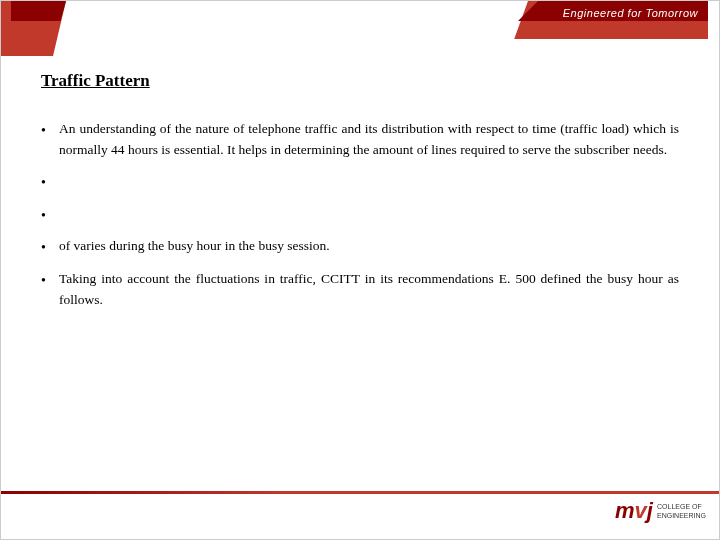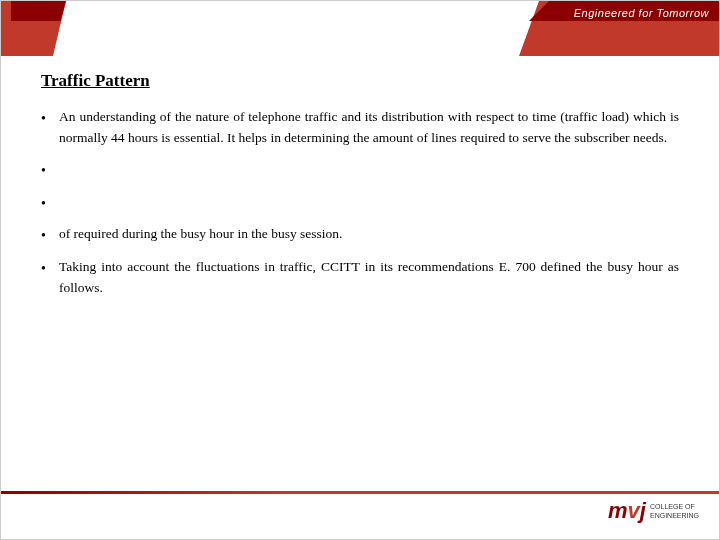--- a/index.html
+++ b/index.html
@@ -21,23 +21,23 @@
       height: 540px;
       background: #ffffff;
       position: relative;
       border: 1px solid #ccc;
     }
 
     
     .top-right-decoration {
       position: absolute;
       top: 0;
-      right: 0;
+      right: 11px;
       width: 200px;
-      height: 55px;
+      height: 38px;
       overflow: hidden;
     }
 
     .top-right-bg {
       position: absolute;
       top: 0;
       right: 0;
       width: 200px;
       height: 55px;
       background: #c0392b;
@@ -91,21 +91,21 @@
       width: 55px;
       height: 20px;
       background: #8b0000;
       clip-path: polygon(0 0, 100% 0, 90% 100%, 0 100%);
     }
 
     
     .bottom-right {
       position: absolute;
       bottom: 15px;
-      right: 20px;
+      right: 13px;
       display: flex;
       align-items: center;
       gap: 5px;
     }
 
     .mvj-logo {
       font-family: Arial, sans-serif;
       font-size: 22px;
       font-weight: bold;
       color: #c0392b;
@@ -131,21 +131,21 @@
       left: 40px;
       right: 40px;
       bottom: 60px;
     }
 
     .slide-title {
       font-size: 17px;
       font-weight: bold;
       font-family: 'Times New Roman', Times, serif;
       color: #000000;
-      margin-bottom: 16px;
+      margin-bottom: 28px;
       text-decoration: underline;
     }
 
     .bullet-list {
       list-style: none;
       padding: 0;
       margin: 0;
     }
 
     .bullet-list li {
@@ -207,25 +207,25 @@
         <span class="text">An understanding of the nature of telephone traffic and its distribution with respect to time (traffic load) which is normally 44 hours is essential. It helps in determining the amount of lines required to serve the subscriber needs.</span>
       </li>
       <li>
         <span class="bullet">•</span>
       </li>
       <li>
         <span class="bullet">•</span>
       </li>
       <li>
         <span class="bullet">•</span>
-        <span class="text">of required during the busy hour in the busy session.</span>
-      </li>
-      <li>
-        <span class="bullet">•</span>
-        <span class="text">Taking into account the fluctuations in traffic, CCITT in its recommendations E. 700 defined the busy hour as follows.</span>
+        <span class="text">of varies during the busy hour in the busy session.</span>
+      </li>
+      <li>
+        <span class="bullet">•</span>
+        <span class="text">Taking into account the fluctuations in traffic, CCITT in its recommendations E. 500 defined the busy hour as follows.</span>
       </li>
     </ul>
   </div>
 
   <div class="bottom-line"></div>
 
   <div class="bottom-right">
     <div style="display:flex; flex-direction:column; align-items:flex-end;">
       <div style="display:flex; align-items:center; gap:4px;">
         <div class="mvj-logo">

